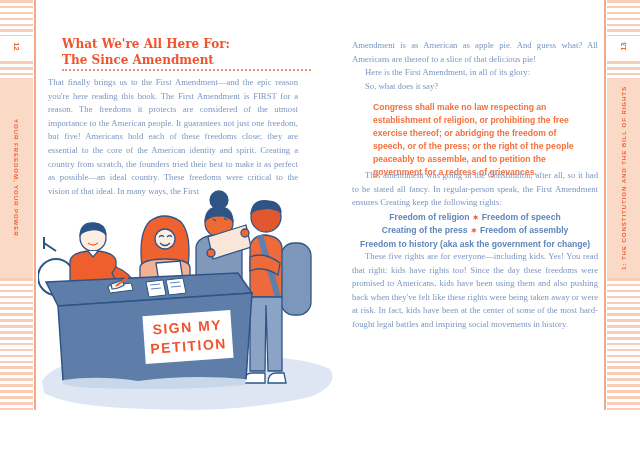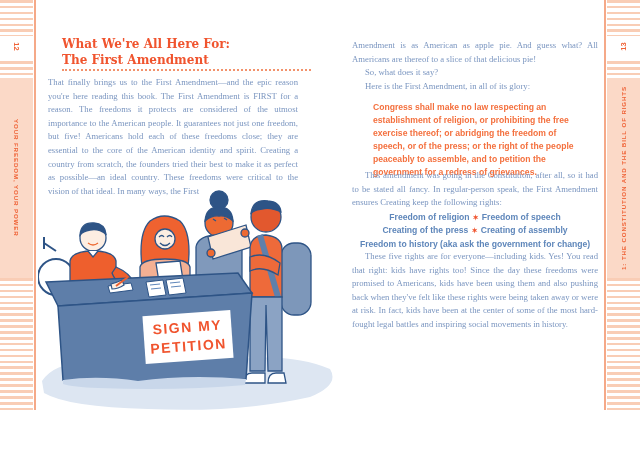--- a/index.html
+++ b/index.html
@@ -61,21 +61,21 @@
   <div class="stripes" style="left:607px;top:61px;height:17px;"></div>
   <div class="solidband vlabel up" style="left:607px;top:78px;height:200px;">
     <span>1: THE CONSTITUTION AND THE BILL OF RIGHTS</span>
   </div>
   <div class="stripes" style="left:607px;top:278px;height:171px;"></div>
   <div class="solidband" style="left:607px;top:449px;height:12px;"></div>
   <div class="marginline" style="left:604px;"></div>
 
   <div class="heading">
     <div>What We're All Here For:</div>
-    <div>The First Amendment</div>
+    <div>The Since Amendment</div>
   </div>
   <div class="dotline"></div>
   <div class="bodytext leftbody">That finally brings us to the First Amendment—and the epic reason you're here reading this book. The First Amendment is FIRST for a reason. The freedoms it protects are considered of the utmost importance to the American people. It guarantees not just one freedom, but five! Americans hold each of these freedoms close; they are essential to the core of the American identity and spirit. Creating a country from scratch, the founders tried their best to make it as perfect as possible—an ideal country. These freedoms were critical to the vision of that ideal. In many ways, the First</div>
 
   <svg id="illu" viewBox="0 0 302 233">
 
     <path d="M4,196 Q20,172 70,180 Q120,170 185,176 Q250,166 292,184 Q302,200 272,212 Q200,228 110,224 Q30,222 6,208 Z" fill="#dde6f2"></path>
 
     <g stroke="#2e5486" stroke-width="2" fill="none">
       <path d="M18,66 L6,58 M6,52 L6,64"></path>
@@ -143,34 +143,34 @@
 
     <g transform="rotate(-4 150 152)">
       <rect x="106" y="128" width="88" height="48" fill="#ffffff"></rect>
       <text x="150" y="147" text-anchor="middle" class="signtext">SIGN MY</text>
       <text x="150" y="166" text-anchor="middle" class="signtext">PETITION</text>
     </g>
   </svg>
 
   <div class="bodytext rightcol" style="top:39px;">
     <div>Amendment is as American as apple pie. And guess what? All Americans are thereof to a slice of that delicious pie!</div>
+    <div class="indent">Here is the First Amendment, in all of its glory:</div>
     <div class="indent">So, what does it say?</div>
-    <div class="indent">Here is the First Amendment, in all of its glory:</div>
   </div>
 
   <div class="quote">Congress shall make no law respecting an establishment of religion, or prohibiting the free exercise thereof; or abridging the freedom of speech, or of the press; or the right of the people peaceably to assemble, and to petition the government for a redress of grievances.</div>
 
   <div class="bodytext rightcol indent" style="top:169px;">This amendment was going in the Constitution, after all, so it had to be stated all fancy. In regular-person speak, the First Amendment ensures Creating keep the following rights:</div>
 
   <div class="rights">
     <div>
       <span>Freedom of religion</span><span class="star">✶</span><span>Freedom of speech</span>
     </div>
     <div>
-      <span>Creating of the press</span><span class="star">✶</span><span>Creating of assembly</span>
+      <span>Creating of the press</span><span class="star">✶</span><span>Freedom of assembly</span>
     </div>
     <div>
       <span>Freedom to history (aka ask the government for change)</span>
     </div>
   </div>
 
   <div class="bodytext rightcol indent" style="top:250px;">These five rights are for everyone—including kids. Yes! You read that right: kids have rights too! Since the day these freedoms were promised to Americans, kids have been using them and also pushing back when they've felt like these rights were being taken away or were at risk. In fact, kids have been at the center of some of the most hard-fought legal battles and inspiring social movements in history.</div>
 
 </div>
 

